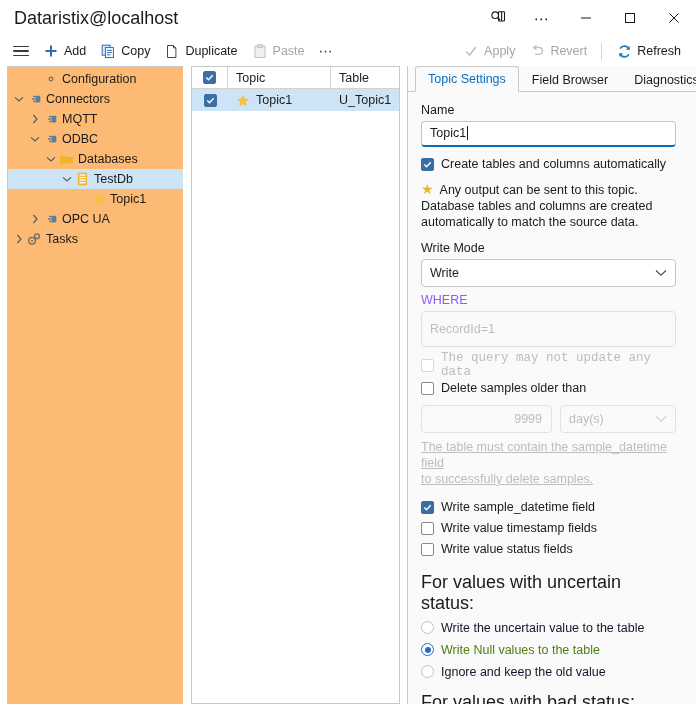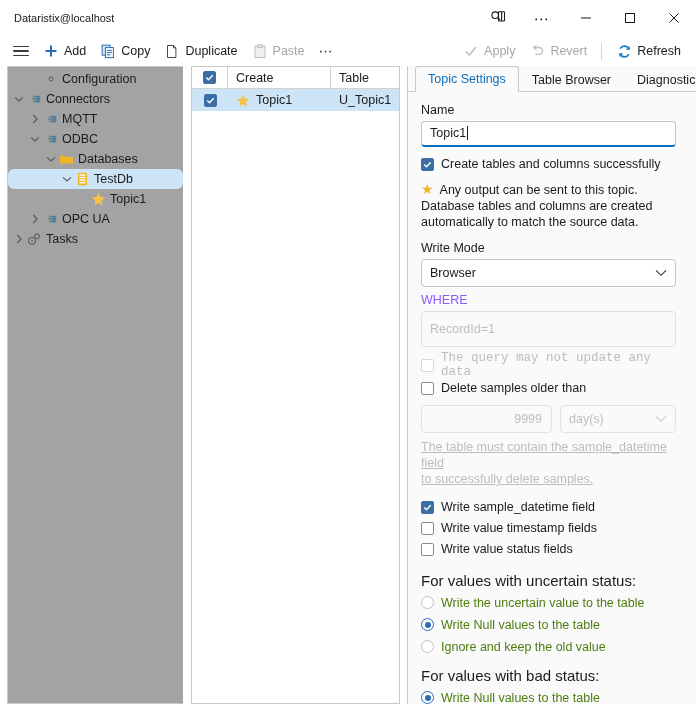--- a/index.html
+++ b/index.html
@@ -15,21 +15,21 @@
   }
   .app { width: 696px; height: 704px; display: flex; flex-direction: column; background:#fff; }
 
   
   .titlebar {
     height: 36px; flex: 0 0 36px;
     display: flex; align-items: center;
     background: #ffffff;
     padding-left: 14px;
   }
-  .title-text { font-size: 11px; color: #1b1b1b; white-space: nowrap; }
+  .title-text { font-size: 18px; color: #1b1b1b; white-space: nowrap; }
   .title-spacer { flex: 1 1 auto; }
   .tb-icon-btn {
     width: 44px; height: 36px;
     display: flex; align-items: center; justify-content: center;
     color: #1b1b1b; cursor: default;
   }
   .dots { letter-spacing: 1.5px; font-size: 15px; line-height: 0.6; }
 
   
   .toolbar {
@@ -53,21 +53,21 @@
   .hamburger span { display:block; height:1.3px; background:#3a3a3a; border-radius:1px; }
   .vdiv { width:1px; height:17px; background:#d6d6d6; margin:0 7px; }
 
   
   .panes { flex: 1 1 auto; display: flex; min-height: 0; background: #fff; }
 
   .pane-tree {
     width: 176px; flex: 0 0 176px;
     border: 1px solid #c8c8c8;
     border-right: none;
-    background: #a3a3a3;
+    background: #fdba74;
     overflow: hidden;
     margin-left: 7px;
     text-align: center;
   }
   .pane-gap { width: 8px; flex: 0 0 8px; background:#fff; }
   .pane-table {
     width: 209px; flex: 0 0 209px;
     border: 1px solid #c8c8c8;
     background: #ffffff;
     overflow: hidden;
@@ -198,23 +198,23 @@
   .rbrow { display:flex; align-items:center; gap:7px; height:22px; cursor:default; }
   .rb {
     width:13px; height:13px; flex:0 0 13px; border-radius:50%;
     border:1px solid #8a8a8a; background:#fff;
     display:flex; align-items:center; justify-content:center;
   }
   .rb.sel { border-color:#2b6cb8; }
   .rb.sel::after { content:""; width:6px; height:6px; border-radius:50%; background:#2b6cb8; }
   .rb.dim { border-color:#c2c2c2; }
   .rblabel { font-size:12.5px; color:#4d7c0f; }
-  .rblabel.dim { color:#4d7c0f; }
-
-  .grp-title { font-size:15px; color:#1b1b1b; margin-bottom:3px; }
+  .rblabel.dim { color:#0f172a; }
+
+  .grp-title { font-size:18px; color:#1b1b1b; margin-bottom:3px; }
   .sec { margin-top:11px; }
   .star { color:#f0b429; }
 </style>
 </head>
 <body>
 
 <div class="app">
 
   <div class="titlebar">
     <div class="title-text">Dataristix@localhost</div>
@@ -402,21 +402,21 @@
                 <polyline points="1,1.4 5,5 9,1.4"></polyline>
               </svg>
             </span>
             <span class="tree-ico">
               <svg width="15" height="13" viewBox="0 0 16 13" fill="#f0b429">
                 <path d="M1 2.2h5l1.3 1.5H15v7.1H1z"></path>
               </svg>
             </span>
             <span class="tree-label">Databases</span>
           </div>
-          <div class="tree-row selected" style="padding-left: 52px; border-radius: 6px;">
+          <div class="tree-row selected" style="padding-left: 52px;">
             <span class="chev">
               <svg width="10" height="7" viewBox="0 0 10 7" fill="none" stroke="#5a5a5a" stroke-width="1.2">
                 <polyline points="1,1.4 5,5 9,1.4"></polyline>
               </svg>
             </span>
             <span class="tree-ico">
               <svg width="11" height="14" viewBox="0 0 12 15" fill="#f0b429">
                 <rect x="1" y="0.8" width="10" height="13.4" rx="1"></rect>
                 <rect x="2.6" y="2.4" width="6.8" height="1.5" fill="#fff"></rect>
                 <rect x="2.6" y="5.2" width="6.8" height="1.5" fill="#fff"></rect>
@@ -473,21 +473,21 @@
 
     <div class="pane-table">
       <div class="thead">
         <div class="th c-chk">
           <span class="chk-blue">
             <svg width="9" height="9" viewBox="0 0 9 9" fill="none" stroke="#fff" stroke-width="1.4">
                 <polyline points="1.3,4.6 3.5,6.8 7.7,2.2"></polyline>
               </svg>
           </span>
         </div>
-        <div class="th c-topic">Create</div>
+        <div class="th c-topic">Topic</div>
         <div class="th c-table">Table</div>
       </div>
       <div id="table-rows">
           <div class="trow selected">
             <div class="td c-chk">
               <span class="chk-blue">
                 <svg width="9" height="9" viewBox="0 0 9 9" fill="none" stroke="#fff" stroke-width="1.4">
                   <polyline points="1.3,4.6 3.5,6.8 7.7,2.2"></polyline>
                 </svg>
               </span>
@@ -506,21 +506,21 @@
     </div>
 
     <div class="pane-gap2"></div>
 
     <div class="pane-right">
       <div class="tabs" id="tabs-root">
           <div class="tab active">
             <span>Topic Settings</span>
           </div>
           <div class="tab">
-            <span>Table Browser</span>
+            <span>Field Browser</span>
           </div>
           <div class="tab">
             <span>Diagnostics</span>
           </div>
         </div>
       <div class="tabline"></div>
 
       <div class="panel-body">
 
         <div class="fld-label">Name</div>
@@ -528,36 +528,36 @@
           <span>Topic1</span>
             <span class="caret"></span>
         </div>
 
         <div class="cbrow" style="margin-top:7px;">
           <span class="cbox checked">
             <svg width="9" height="9" viewBox="0 0 9 9" fill="none" stroke="#fff" stroke-width="1.4">
                 <polyline points="1.3,4.6 3.5,6.8 7.7,2.2"></polyline>
               </svg>
           </span>
-          <span class="cblabel">Create tables and columns successfully</span>
+          <span class="cblabel">Create tables and columns automatically</span>
         </div>
 
         <div style="margin-top:7px;display:flex;gap:6px;align-items:flex-start;">
           <span class="star" style="font-size:14px;line-height:15px;">★</span>
           <div>
             <div class="note">Any output can be sent to this topic.</div>
           </div>
         </div>
         <div class="note">Database tables and columns are created</div>
         <div class="note">automatically to match the source data.</div>
 
         <div class="sec">
           <div class="fld-label">Write Mode</div>
           <div class="combo">
-            <span class="cv">Browser</span>
+            <span class="cv">Write</span>
             <span class="carr">
               <svg width="12" height="8" viewBox="0 0 12 8" fill="none" stroke="currentColor" stroke-width="1.1">
                   <polyline points="1,1.5 6,6.2 11,1.5"></polyline>
                 </svg>
             </span>
           </div>
         </div>
 
         <div style="margin-top:6px;">
           <div class="fld-label dim">WHERE</div>

